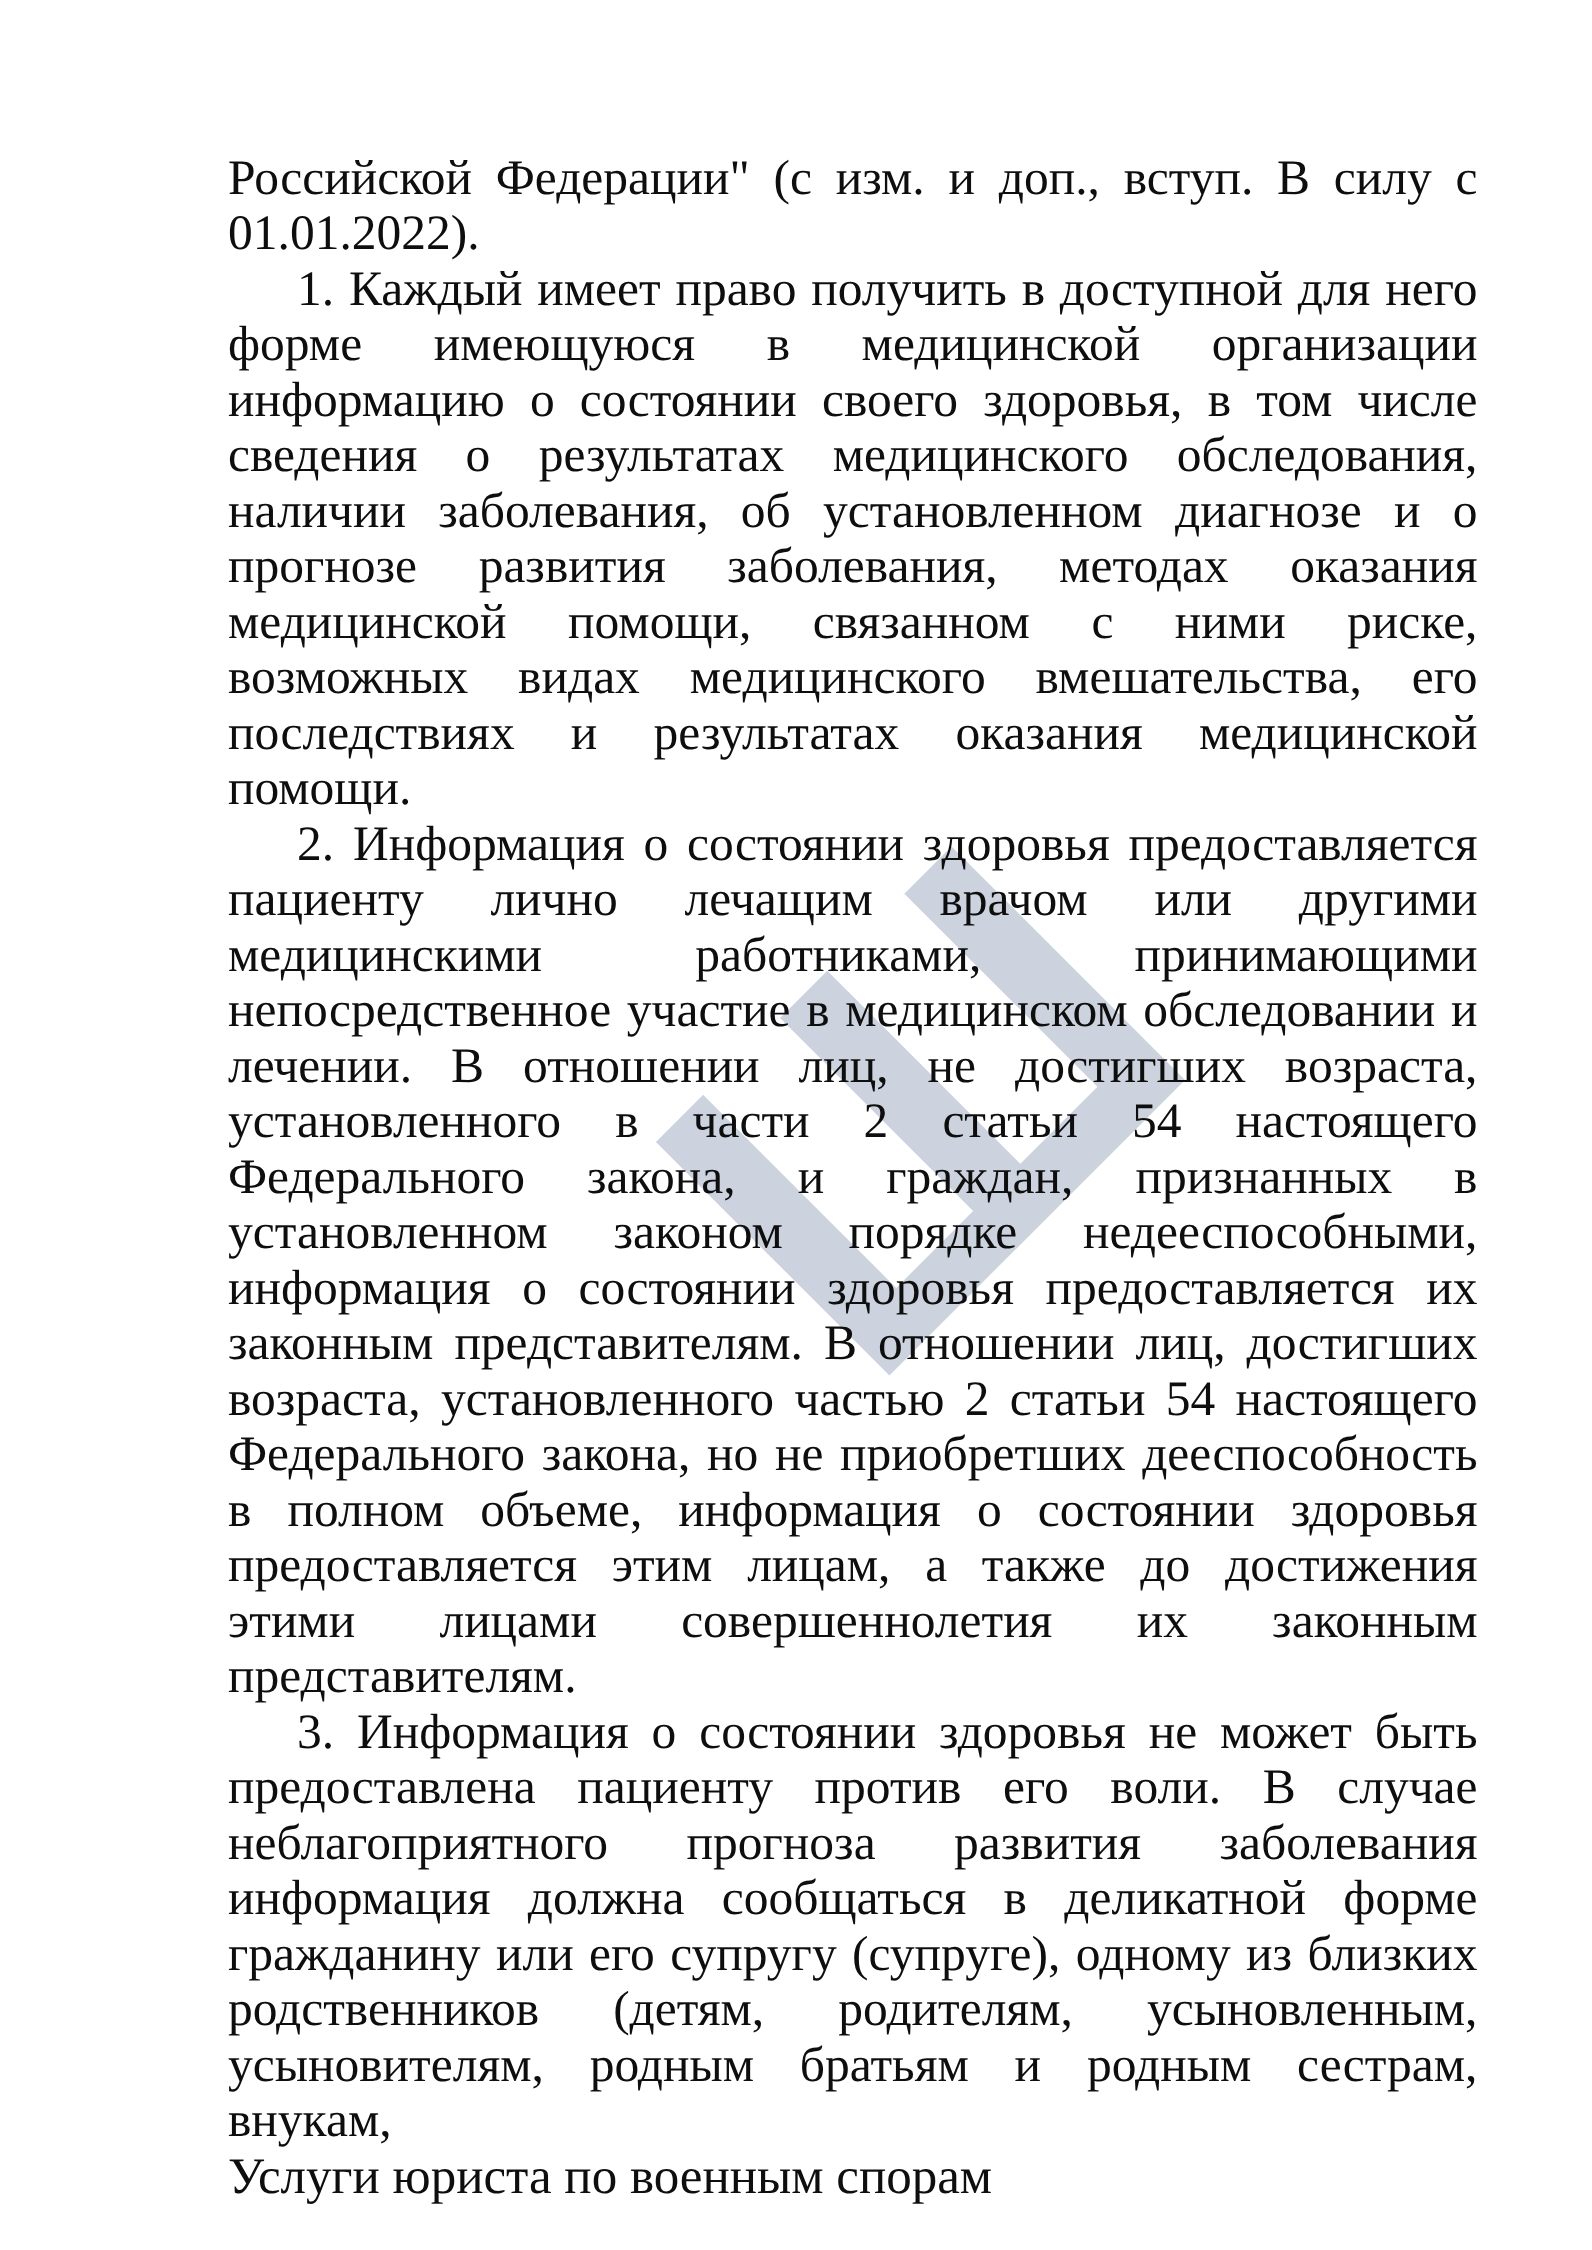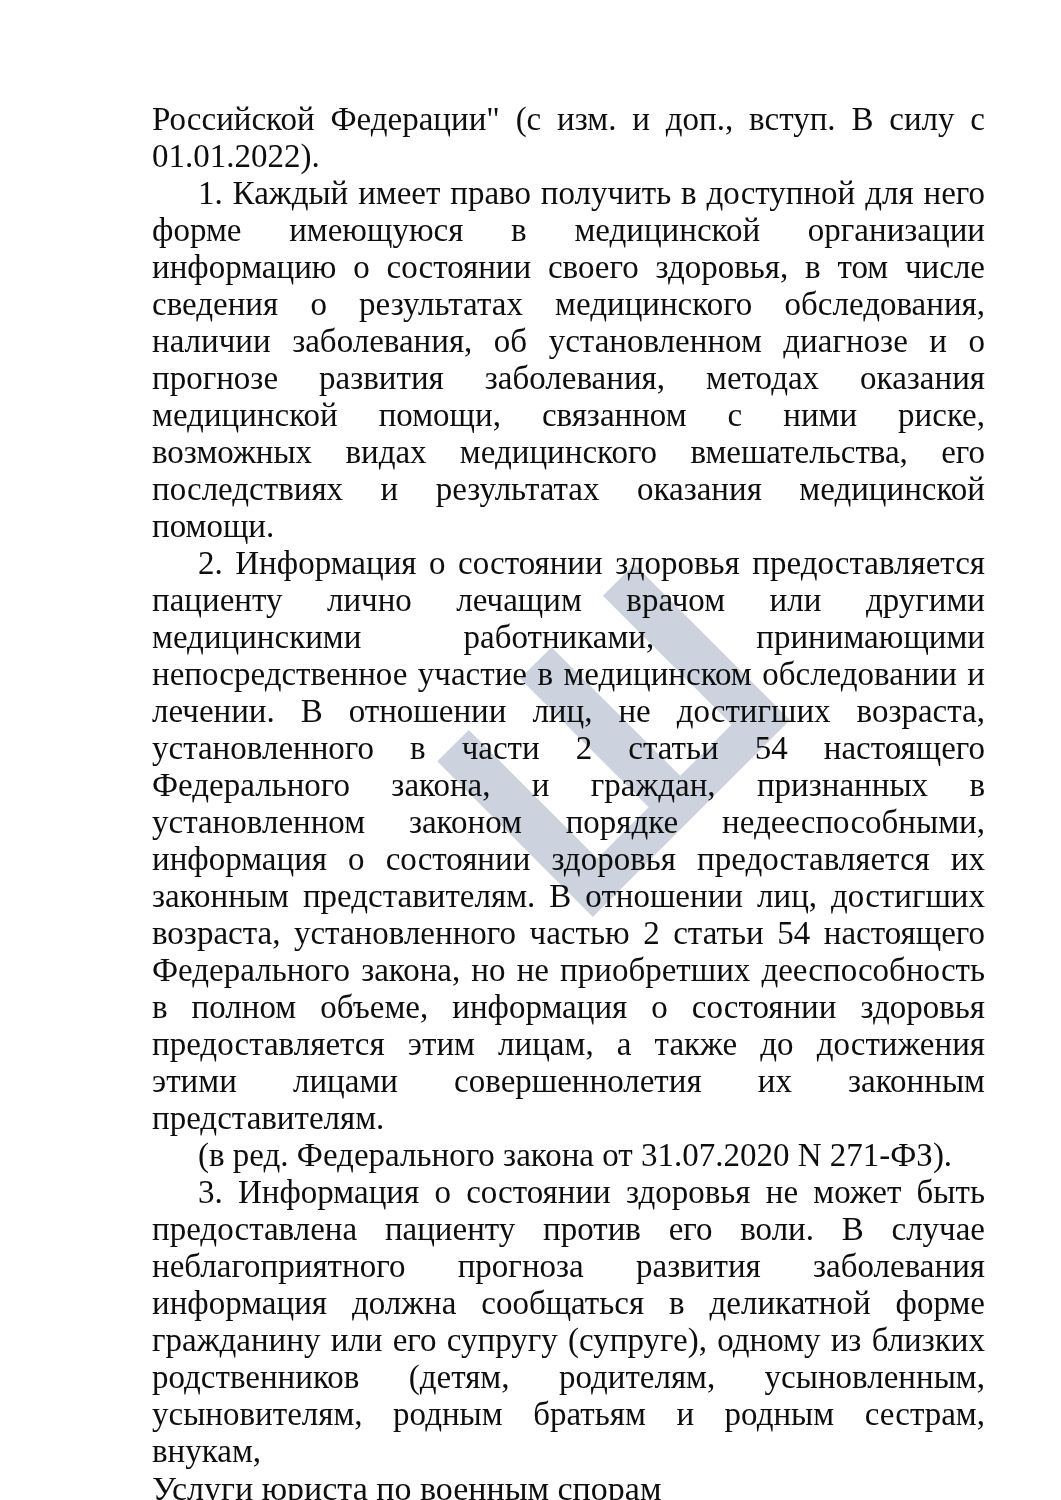--- a/index.html
+++ b/index.html
@@ -65,21 +65,20 @@
 <div class="page" style="background: rgb(255, 255, 255);">
 
   <div class="watermark" style="color: rgb(204, 211, 222);">Ш</div>
 
   <div class="textblock" style="color: rgb(14, 14, 14);">
 
     <div>
         <p class="para">Российской Федерации" (с изм. и доп., вступ. В силу с 01.01.2022).</p>
         <p class="para indent">1. Каждый имеет право получить в доступной для него форме имеющуюся в медицинской организации информацию о состоянии своего здоровья, в том числе сведения о результатах медицинского обследования, наличии заболевания, об установленном диагнозе и о прогнозе развития заболевания, методах оказания медицинской помощи, связанном с ними риске, возможных видах медицинского вмешательства, его последствиях и результатах оказания медицинской помощи.</p>
         <p class="para indent">2. Информация о состоянии здоровья предоставляется пациенту лично лечащим врачом или другими медицинскими работниками, принимающими непосредственное участие в медицинском обследовании и лечении. В отношении лиц, не достигших возраста, установленного в части 2 статьи 54 настоящего Федерального закона, и граждан, признанных в установленном законом порядке недееспособными, информация о состоянии здоровья предоставляется их законным представителям. В отношении лиц, достигших возраста, установленного частью 2 статьи 54 настоящего Федерального закона, но не приобретших дееспособность в полном объеме, информация о состоянии здоровья предоставляется этим лицам, а также до достижения этими лицами совершеннолетия их законным представителям.</p>
-        <p class="para indent">(в ред. Федерального закона от 31.07.2020 N 271-ФЗ).</p>
         <p class="para indent cut">3. Информация о состоянии здоровья не может быть предоставлена пациенту против его воли. В случае неблагоприятного прогноза развития заболевания информация должна сообщаться в деликатной форме гражданину или его супругу (супруге), одному из близких родственников (детям, родителям, усыновленным, усыновителям, родным братьям и родным сестрам, внукам,</p>
       </div>
 
     <p class="para footer-line">Услуги юриста по военным спорам</p>
 
   </div>
 
 </div>
 
 </body></html>

